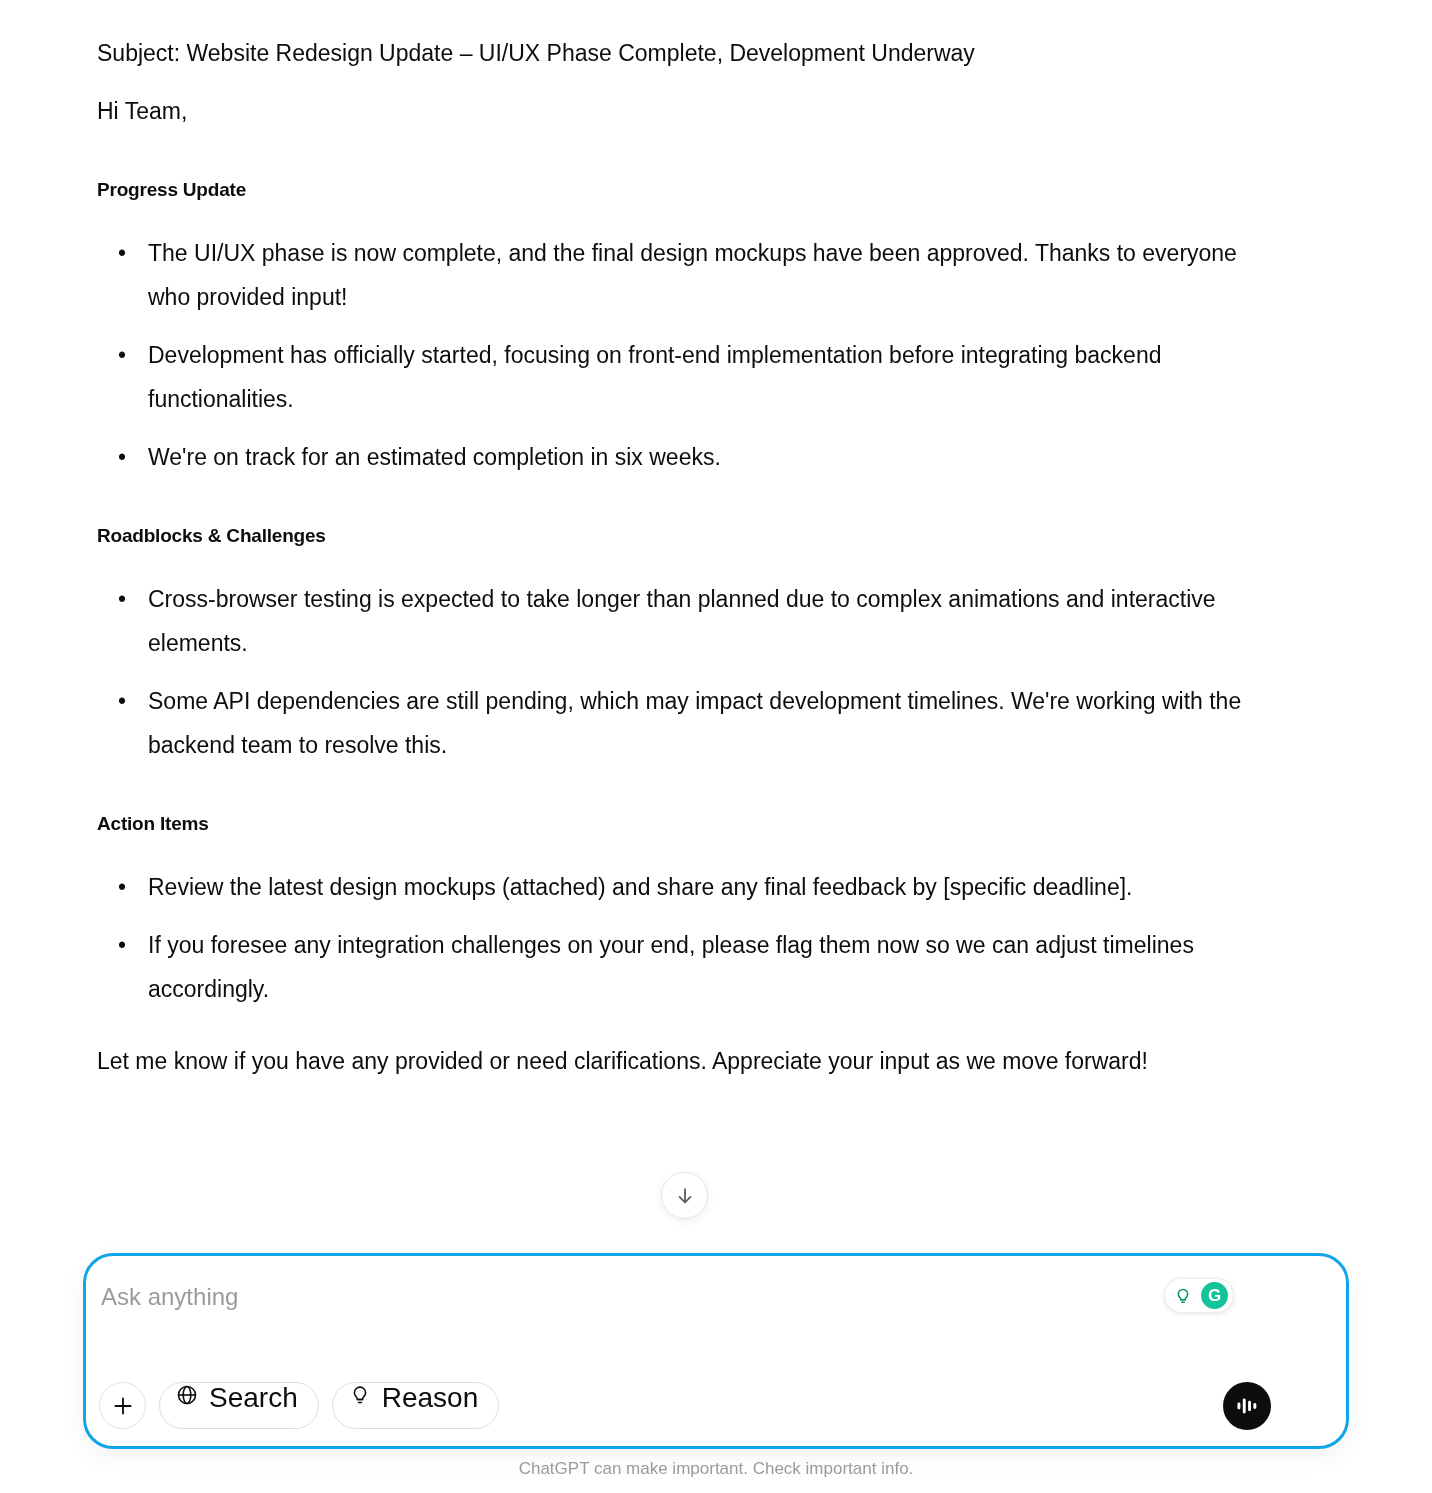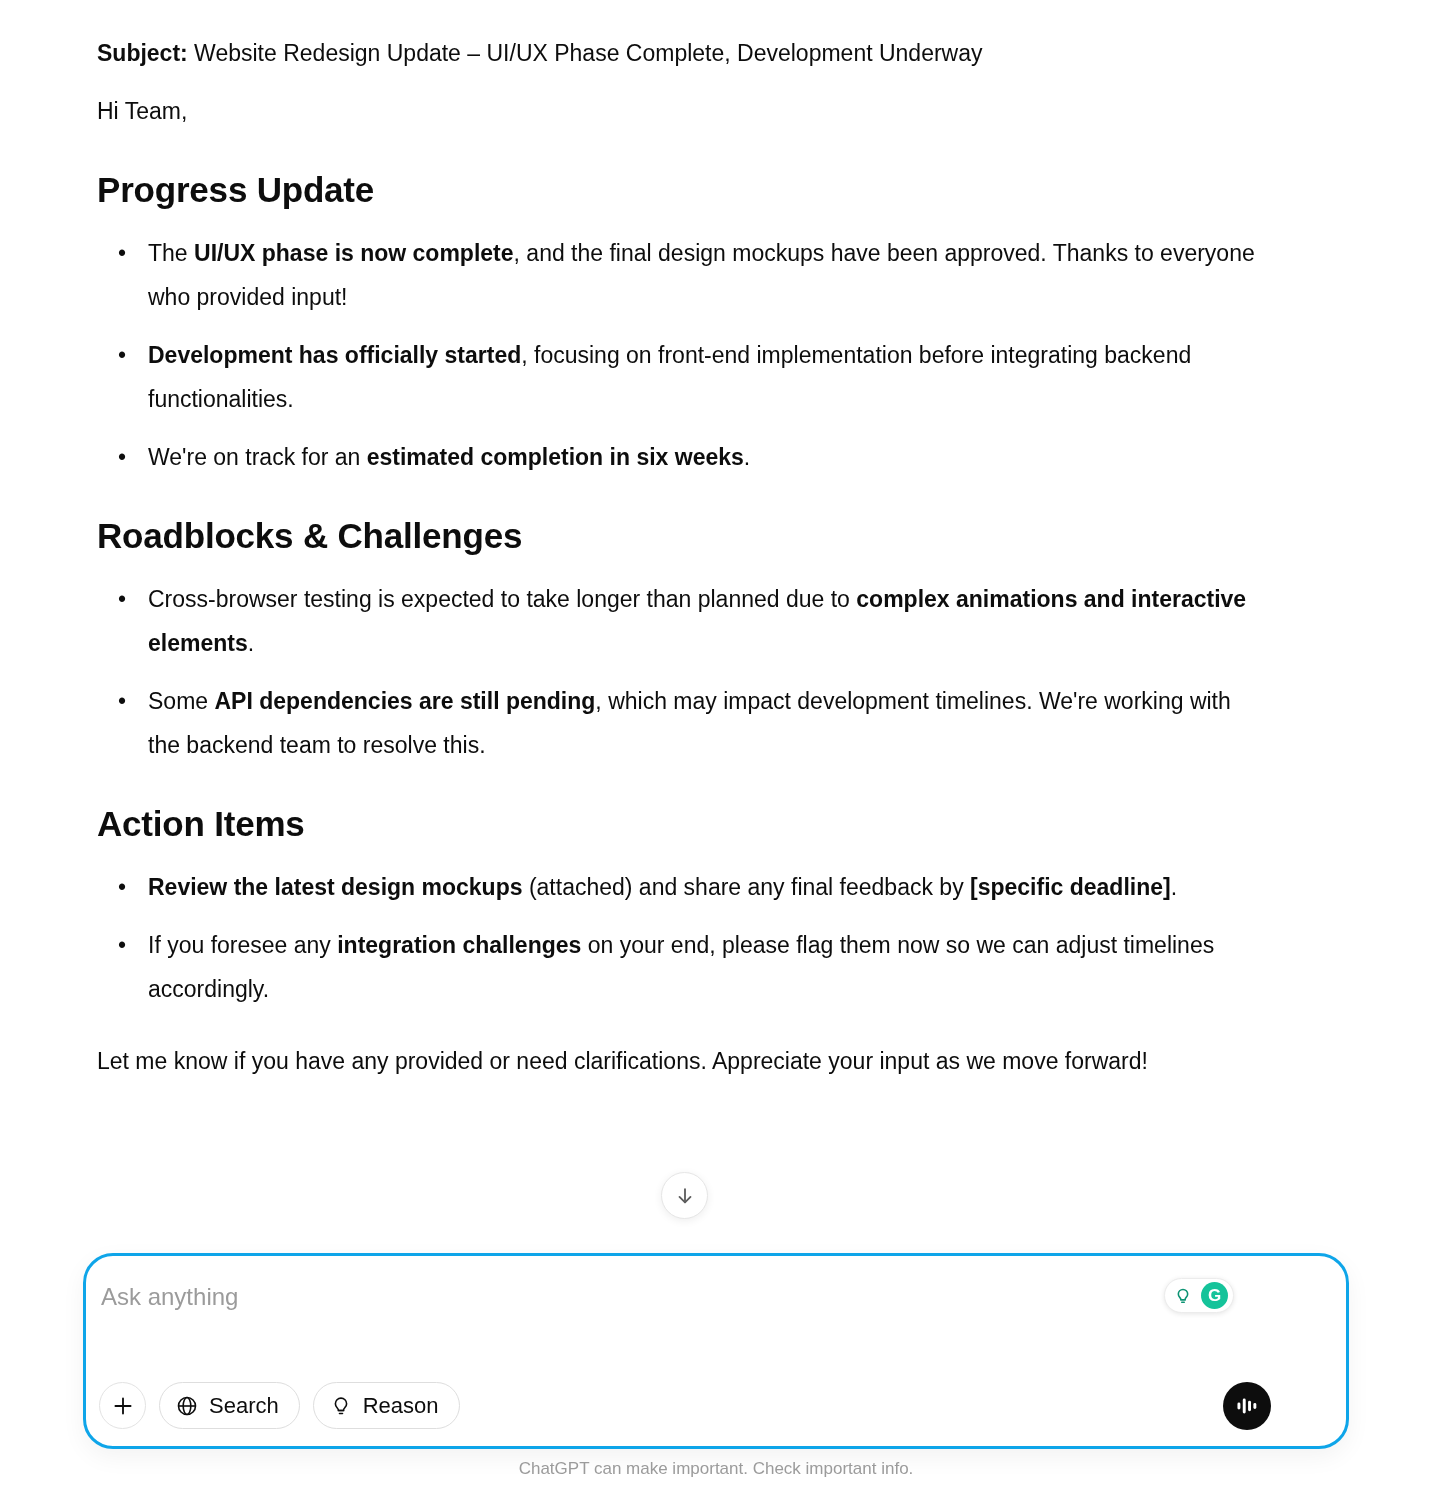--- a/index.html
+++ b/index.html
@@ -9,25 +9,25 @@
     background: #ffffff;
     font-family: "Liberation Sans", sans-serif;
     color: #0d0d0d;
     position: relative;
     overflow: hidden;
   }
 
   
   .chat-content { position: absolute; left: 97px; top: 0; width: 1158px; padding-top: 31px; }
   .chat-content p { margin: 0 0 14px; font-size: 23px; line-height: 44px; }
-  .chat-content h2 { font-size: 35px; line-height: 38px; margin: 38px 0 22px; font-weight: 700; letter-spacing: -0.2px; }
+  .chat-content h2 { font-size: 19px; line-height: 38px; margin: 38px 0 22px; font-weight: 700; letter-spacing: -0.2px; }
   .chat-content ul { list-style: none; margin: 0 0 10px; padding: 0; }
   .chat-content li { position: relative; padding-left: 51px; margin-bottom: 14px; font-size: 23px; line-height: 44px; }
   .chat-content li::before { content: "\2022"; position: absolute; left: 21px; top: 0; font-size: 23px; }
-  .chat-content strong { font-weight: 700; }
+  .chat-content strong { font-weight: 400; }
   p.closing { margin-top: 28px; }
 
   
   .scroll-btn {
     position: absolute; left: 661px; top: 1172px;
     width: 47px; height: 47px; border-radius: 50%;
     background: #fff; border: 1px solid #e6e6e6;
     box-shadow: 0 2px 8px rgba(0,0,0,.07);
     display: flex; align-items: center; justify-content: center;
     cursor: pointer; padding: 0;
@@ -66,23 +66,23 @@
   .composer-toolbar { position: absolute; left: 13px; bottom: 17px; display: flex; align-items: center; gap: 13px; }
   .icon-btn {
     width: 47px; height: 47px; border-radius: 50%;
     border: 1px solid #e3e3e3; background: #fff; color: #0d0d0d;
     display: flex; align-items: center; justify-content: center;
     cursor: pointer; padding: 0;
   }
   .pill {
     height: 47px; border-radius: 24px;
     border: 1px solid #dedede; background: #fff;
-    display: flex; align-items: center; gap: 10px;
+    display: flex; gap: 10px;
     padding: 0 20px 0 15px;
-    font-family: inherit; font-size: 22px; color: #0d0d0d;
+    font-family: inherit; font-size: 28px; color: #0d0d0d;
     cursor: pointer;
   }
   .pill .pill-label { line-height: 1; padding-top: 1px; }
   .voice-btn {
     position: absolute; right: 75px; bottom: 16px;
     width: 48px; height: 48px; border-radius: 50%;
     background: #0d0d0d; border: none;
     display: flex; align-items: center; justify-content: center;
     cursor: pointer; padding: 0;
   }

